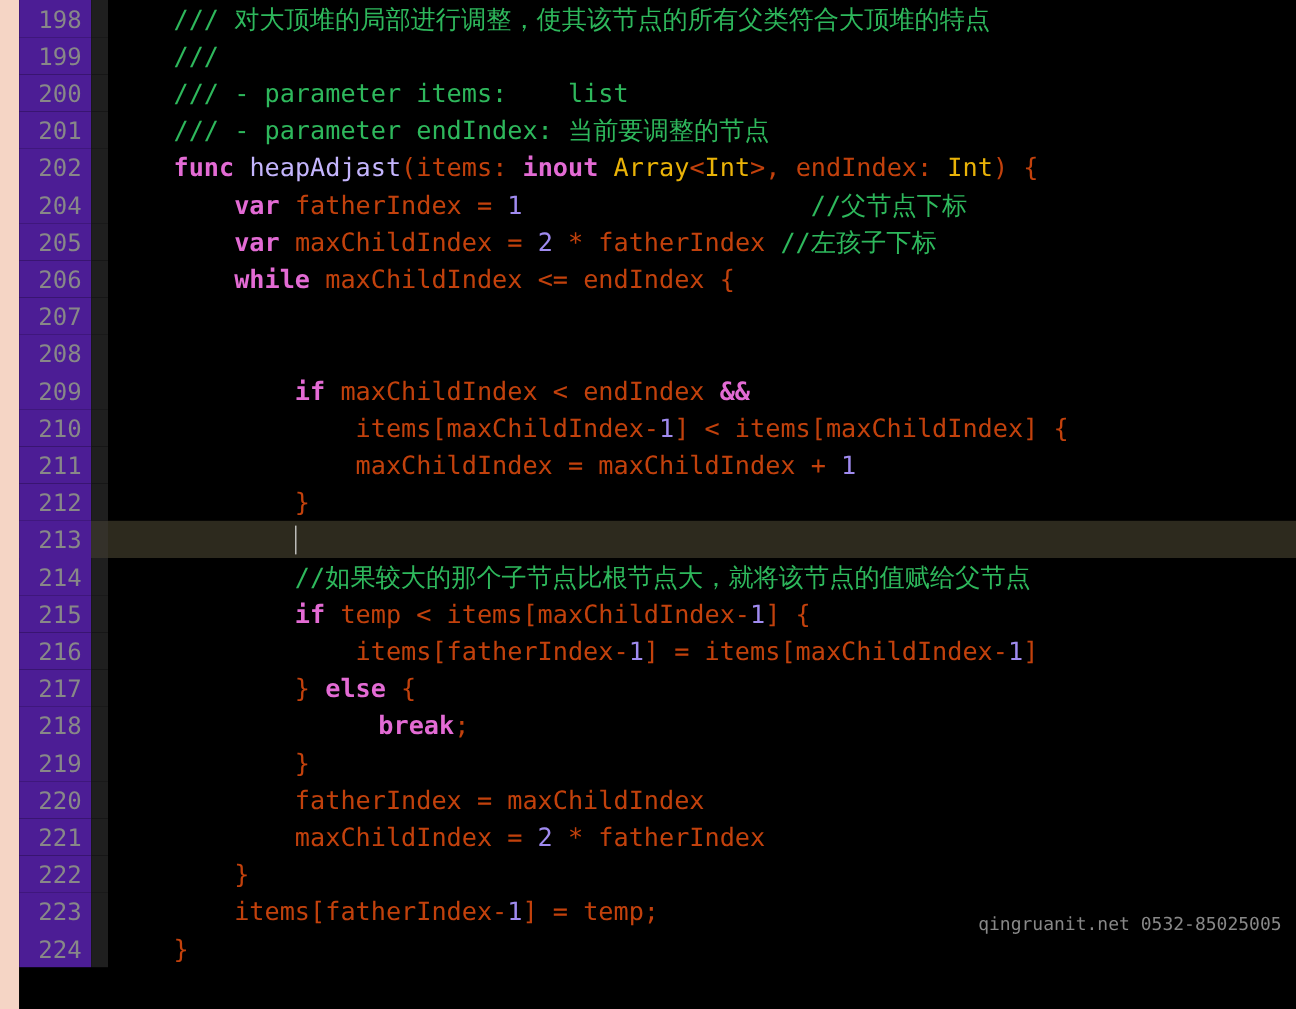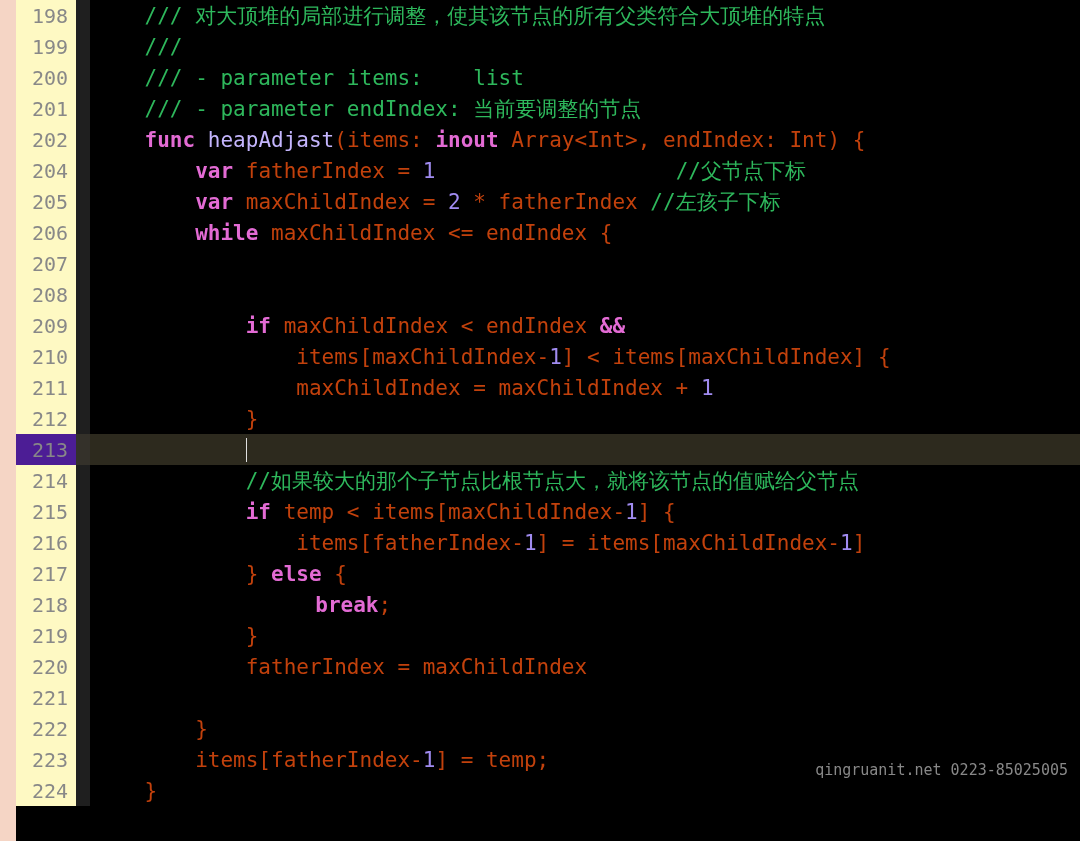--- a/index.html
+++ b/index.html
@@ -29,21 +29,21 @@
     }
     .line {
       display: flex;
       height: 31px;
       align-items: center;
     }
     .line-number {
       width: 60px;
       text-align: right;
       color: #888888;
-      background: #fef9c3;
+      background: #4c1d95;
       padding-right: 8px;
       font-size: 20px;
       user-select: none;
       height: 100%;
       display: flex;
       align-items: center;
       justify-content: flex-end;
       flex-shrink: 0;
     }
     .fold-bar {
@@ -63,21 +63,21 @@
     }
     .line.current .line-number {
       background: #4c1d95;
     }
     .line.current .fold-bar {
       background: #34312a;
     }
     .c-comment { color: #2eb85c; }
     .c-keyword { color: #e36bd4; font-weight: bold; }
     .c-funcname { color: #c4b5fd; text-align: center; }
-    .c-type { color: #c2410c; }
+    .c-type { color: #eab308; }
     .c-number { color: #a08bf0; }
     .c-op { color: #c2410c; }
     .c-break { color: #e36bd4; font-weight: bold; margin-left: 19px;}
     .watermark {
       position: absolute;
       right: 12px;
       bottom: 62px;
       color: #888;
       font-size: 15px;
       font-family: 'Menlo', monospace;
@@ -201,31 +201,32 @@
         <div class="line-content"><span class="c-op">            }</span></div>
       </div>
       <div class="line">
         <div class="line-number">220</div>
         <div class="fold-bar"></div>
         <div class="line-content"><span class="c-op">            fatherIndex = maxChildIndex</span></div>
       </div>
       <div class="line">
         <div class="line-number">221</div>
         <div class="fold-bar"></div>
+        <div class="line-content"><span class="c-op">            maxChildIndex = </span><span class="c-number">2</span><span class="c-op"> * fatherIndex</span></div>
       </div>
       <div class="line">
         <div class="line-number">222</div>
         <div class="fold-bar"></div>
         <div class="line-content"><span class="c-op">        }</span></div>
       </div>
       <div class="line">
         <div class="line-number">223</div>
         <div class="fold-bar"></div>
         <div class="line-content"><span class="c-op">        items[fatherIndex-</span><span class="c-number">1</span><span class="c-op">] = temp;</span></div>
       </div>
       <div class="line">
         <div class="line-number">224</div>
         <div class="fold-bar"></div>
         <div class="line-content"><span class="c-op">    }</span></div>
       </div>
     </div>
 </div>
-<div class="watermark">qingruanit.net 0223-85025005</div>
+<div class="watermark">qingruanit.net 0532-85025005</div>
 
 </body></html>

